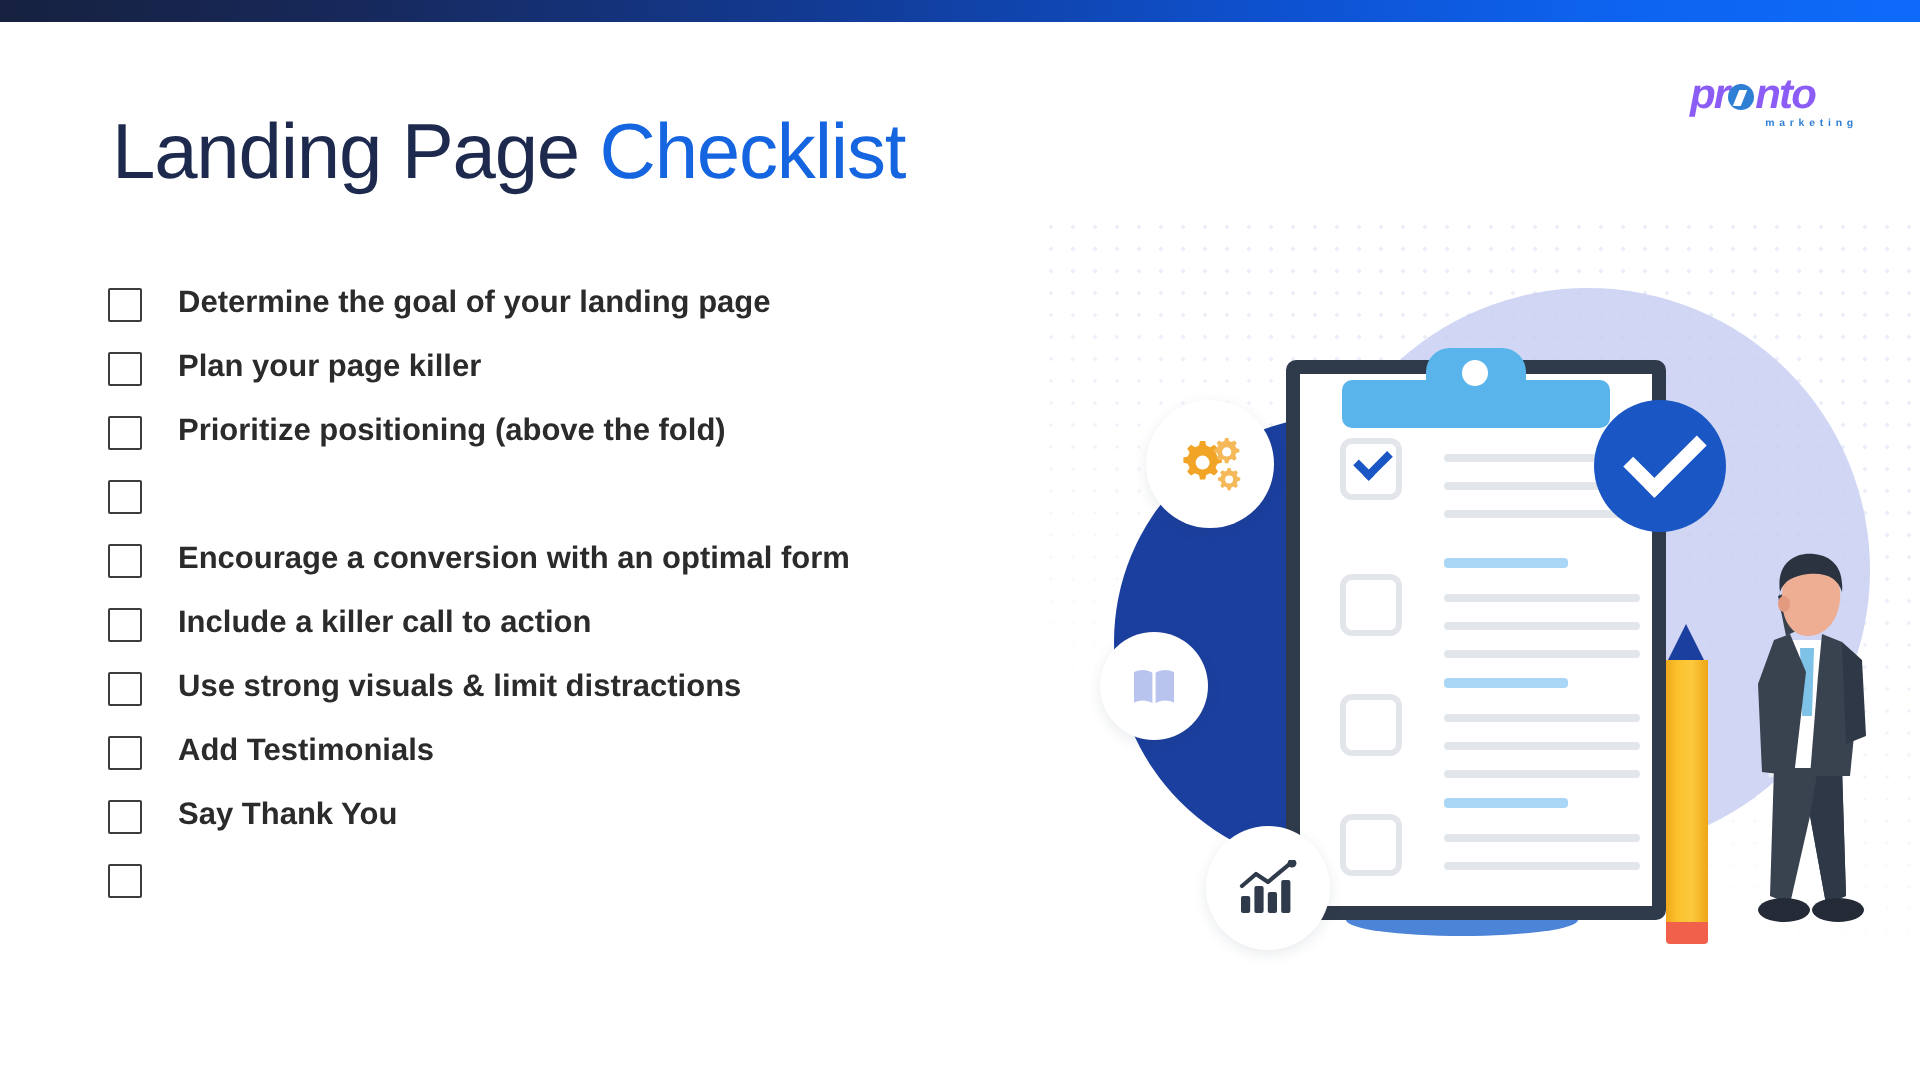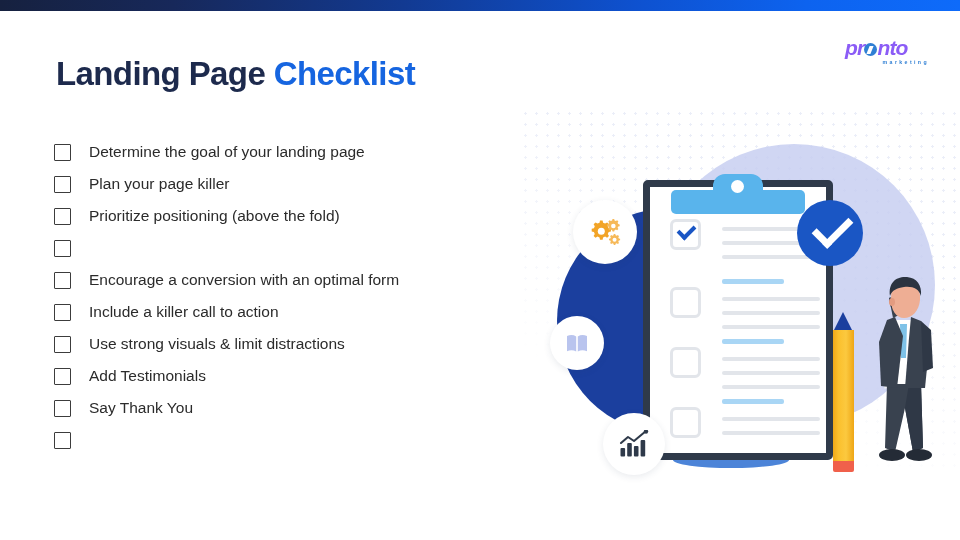--- a/index.html
+++ b/index.html
@@ -36,21 +36,21 @@
   #dotfade {
     position:absolute; left:520px; top:108px;
     width:440px; height:360px;
     background:linear-gradient(200deg, rgba(255,255,255,0) 30%, #ffffff 78%);
     pointer-events:none;
   }
 
   
   #title {
     position:absolute; left:56px; top:55px;
-    font-size:33px; font-weight:bold;
+    font-size:39px; font-weight:normal;
     letter-spacing:-.6px;
     color:#1d2a4d;
     white-space:nowrap;
   }
   #title .accent { color:#1665e0; }
 
   
   #logo {
     position:absolute; left:845px; top:38px;
     width:84px; height:30px;
@@ -83,20 +83,21 @@
   }
 
   
   #checklist {
     position:absolute; left:54px; top:136px;
     width:520px;
   }
   .cl-item {
     display:flex; align-items:center;
     height:32px;
+    font-weight:bold;
   }
   .cl-box {
     flex:0 0 auto;
     width:17px; height:17px;
     border:1.6px solid #3c3c3c;
     background:#ffffff;
     border-radius:1px;
   }
   .cl-label {
     margin-left:18px;

